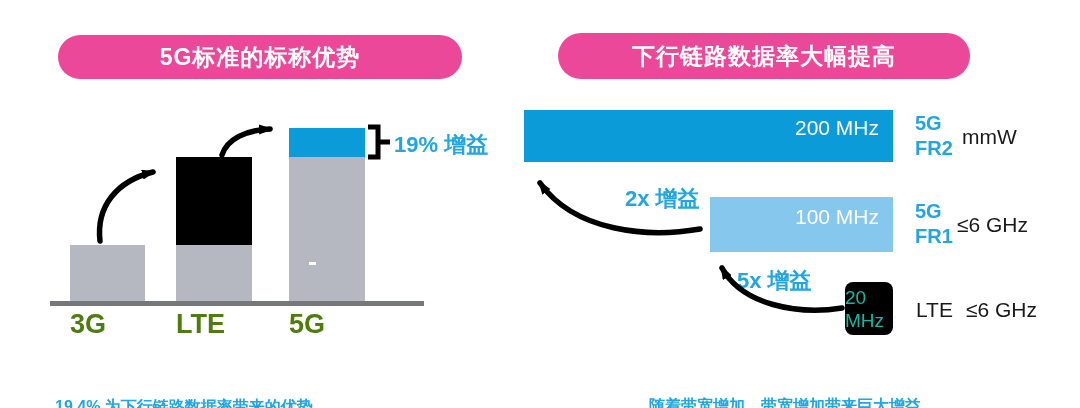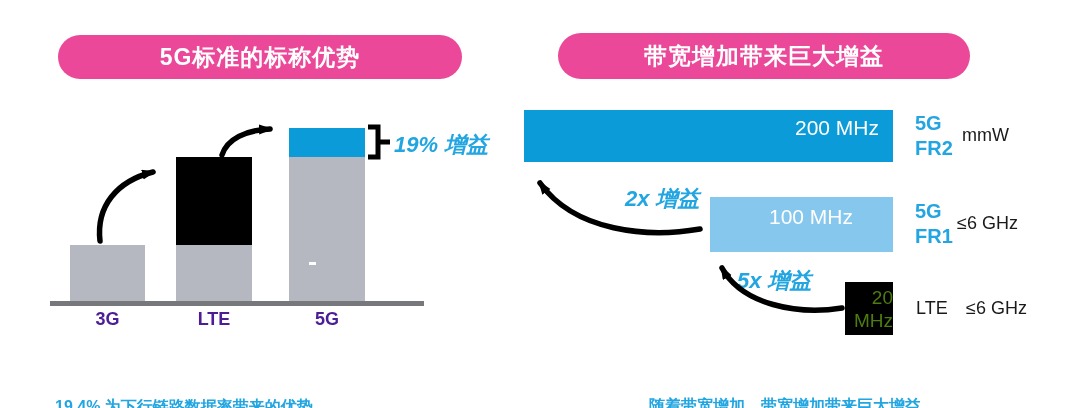--- a/index.html
+++ b/index.html
@@ -7,32 +7,32 @@
     position:relative;width:1080px;height:408px;background:#ffffff;overflow:hidden;
     font-family:"Liberation Sans","DejaVu Sans",sans-serif;
   }
   .abs{position:absolute;}
   .pill{
     background:#ec4899;color:#fff;border-radius:23px;
     display:flex;align-items:center;justify-content:center;
     font-size:23px;font-weight:700;letter-spacing:1px;
   }
   .bar{position:absolute;}
-  .bar-label{position:absolute;text-align:center;font-size:18px;font-weight:700;color:#4c1d95;}
+  .bar-label{position:absolute;text-align:left;font-size:27px;font-weight:700;color:#4d7c0f;}
   .caption{font-size:16px;font-weight:600;color:#22A5E0;white-space:nowrap;margin-top:46px;}
-  .gain{position:absolute;font-size:22px;font-weight:600;color:#22A5E0;white-space:nowrap;font-style:italic;}
+  .gain{position:absolute;font-size:22px;font-weight:600;color:#22A5E0;white-space:nowrap;}
   .hbar-value{
     position:absolute;display:flex;align-items:center;justify-content:flex-end;
     color:#fff;font-size:21px;font-weight:500;padding-right:14px;box-sizing:border-box;
   }
   .side-tech{position:absolute;color:#22A5E0;font-size:20px;font-weight:700;line-height:25px;}
-  .side-spec{position:absolute;color:#1a1a1a;font-size:18px;font-weight:500;white-space:nowrap;}
+  .side-spec{position:absolute;color:#1a1a1a;font-size:21px;font-weight:500;white-space:nowrap;}
   .box20{
-    position:absolute;background:#000;color:#4d7c0f;display:flex;flex-direction:column;
-    align-items:flex-end;justify-content:center;font-size:19px;font-weight:500;line-height:23px;
+    position:absolute;background:#000;color:#14b8a6;display:flex;flex-direction:column;
+    align-items:flex-start;justify-content:center;font-size:19px;font-weight:500;line-height:23px;border-radius:8px;
   }
   svg.overlay{position:absolute;left:0;top:0;pointer-events:none;}
   .arrow{fill:none;stroke:#000;stroke-width:5.5;stroke-linecap:round;}
   .bracket{fill:none;stroke:#000;stroke-width:5;}
 </style>
 </head>
 <body>
 
 <div id="canvas">
 
@@ -51,33 +51,33 @@
 
   <div class="bar-label" style="left:70px;top:309px;width:75px;">3G</div>
   <div class="bar-label" style="left:176px;top:309px;width:76px;">LTE</div>
   <div class="bar-label" style="left:289px;top:309px;width:76px;">5G</div>
 
   <div class="gain" style="left:394px;top:130px;">19% 增益</div>
 
   <div class="abs caption" style="left:55px;top:351px;">19.4% 为下行链路数据率带来的优势</div>
 
   <div class="pill abs" style="left:558px;top:33px;width:412px;height:46px;">
-    <span>带宽增加带来巨大增益</span>
+    <span>下行链路数据率大幅提高</span>
   </div>
 
   <div class="bar" style="left:524px;top:110px;width:369px;height:52px;background:#0A9BD8;"></div>
   <div class="hbar-value" style="left:524px;top:102px;width:369px;height:52px;">200 MHz</div>
   <div class="side-tech" style="left:915px;top:111px;">
     <div>5G</div>
     <div>FR2</div>
   </div>
   <div class="side-spec" style="left:962px;top:125px;">mmW</div>
 
   <div class="bar" style="left:710px;top:197px;width:183px;height:55px;background:#85C7ED;"></div>
-  <div class="hbar-value" style="left:684px;top:197px;width:183px;height:39px;padding-left:36px;">100 MHz</div>
+  <div class="hbar-value" style="left:710px;top:197px;width:183px;height:39px;padding-left:36px;">100 MHz</div>
   <div class="side-tech" style="left:915px;top:199px;">
     <div>5G</div>
     <div>FR1</div>
   </div>
   <div class="side-spec" style="left:957px;top:213px;">≤6 GHz</div>
 
   <div class="box20" style="left:845px;top:282px;width:48px;height:53px;">
     <div>20</div>
     <div>MHz</div>
   </div>

